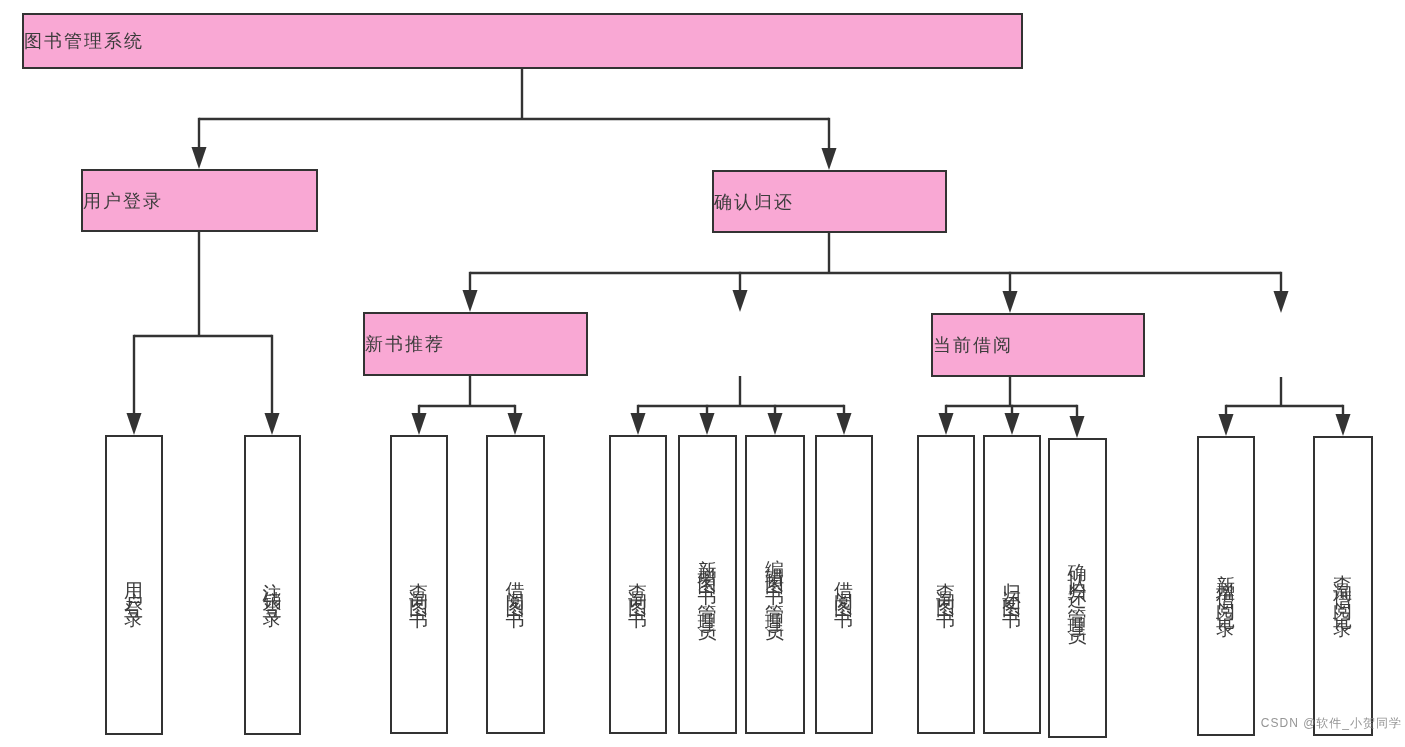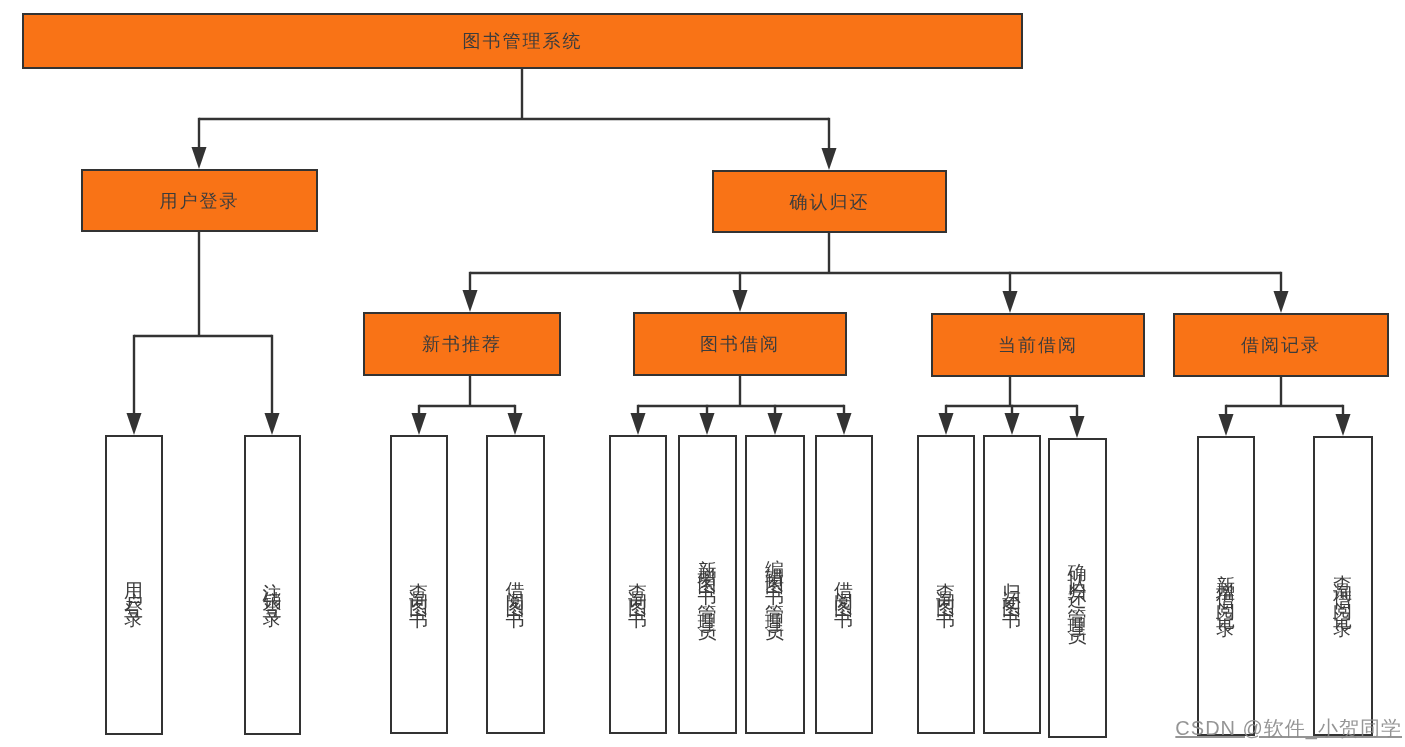--- a/index.html
+++ b/index.html
@@ -20,24 +20,23 @@
     left: 0;
     top: 0;
     width: 1405px;
     height: 747px;
     pointer-events: none;
   }
   .hbox {
     position: absolute;
     box-sizing: border-box;
     border: 2px solid #333333;
-    background: #f97316;
+    background: #f9a8d4;
     display: flex;
     align-items: center;
-    justify-content: center;
     font-size: 18px;
     letter-spacing: 2px;
     color: #3c3c3c;
   }
   .vbox {
     position: absolute;
     box-sizing: border-box;
     border: 2px solid #333333;
     background: #ffffff;
     display: flex;
@@ -50,25 +49,24 @@
     font-size: 19px;
     letter-spacing: 9px;
     line-height: 1;
     color: #3c3c3c;
     white-space: nowrap;
   }
   .watermark {
     position: absolute;
     right: 3px;
     top: 715px;
-    font-size: 20px;
+    font-size: 12px;
     color: rgba(138, 138, 138, 0.9);
     letter-spacing: 1px;
     white-space: nowrap;
-    text-decoration: underline;
   }
 </style>
 </head>
 <body>
 
 <div class="canvas">
 
   <svg class="connector-layer" width="1405" height="747" viewBox="0 0 1405 747" xmlns="http://www.w3.org/2000/svg">
       <line x1="522" y1="69" x2="522" y2="119" stroke="#333333" stroke-width="2.4"></line>
       <line x1="199" y1="119" x2="829" y2="119" stroke="#333333" stroke-width="2.4"></line>
@@ -128,31 +126,25 @@
     <span>图书管理系统</span>
   </div>
 
   <div class="hbox" style="left:81px; top:169px; width:237px; height:63px;">
     <span>用户登录</span>
   </div>
   <div class="hbox" style="left:712px; top:170px; width:235px; height:63px;">
     <span>确认归还</span>
   </div>
 
-  <div class="hbox" style="left:363px; top:312px; width:198px; height:64px;">
+  <div class="hbox" style="left:363px; top:312px; width:225px; height:64px;">
     <span>新书推荐</span>
-  </div>
-  <div class="hbox" style="left:633px; top:312px; width:214px; height:64px;">
-    <span>图书借阅</span>
   </div>
   <div class="hbox" style="left:903px; top:313px; width:214px; height:64px;margin-left:28px;">
     <span>当前借阅</span>
-  </div>
-  <div class="hbox" style="left:1173px; top:313px; width:216px; height:64px;">
-    <span>借阅记录</span>
   </div>
 
   <div class="vbox" style="left:105px; top:435px; width:58px; height:300px;">
     <span class="vtext">用户登录</span>
   </div>
   <div class="vbox" style="left:244px; top:435px; width:57px; height:300px;">
     <span class="vtext">注销登录</span>
   </div>
 
   <div class="vbox" style="left:390px; top:435px; width:58px; height:299px;">

